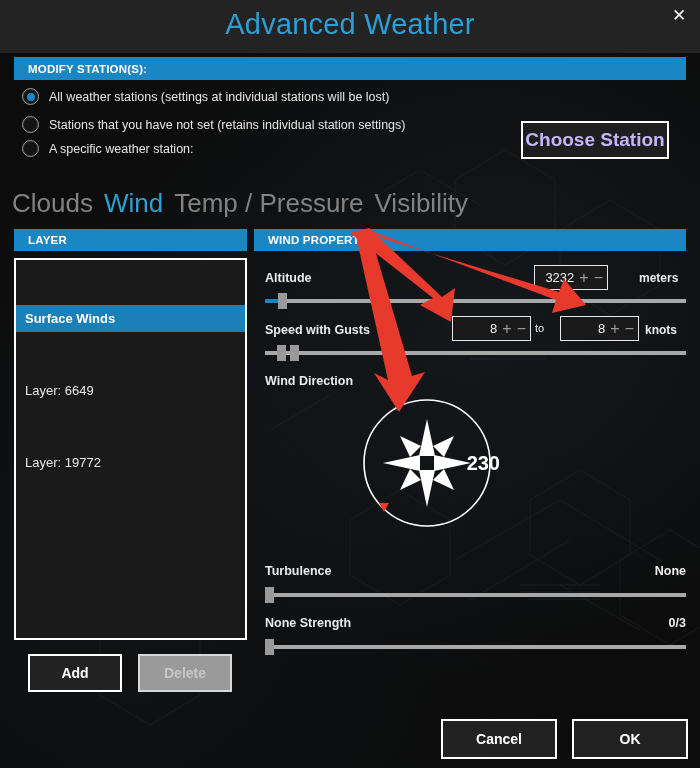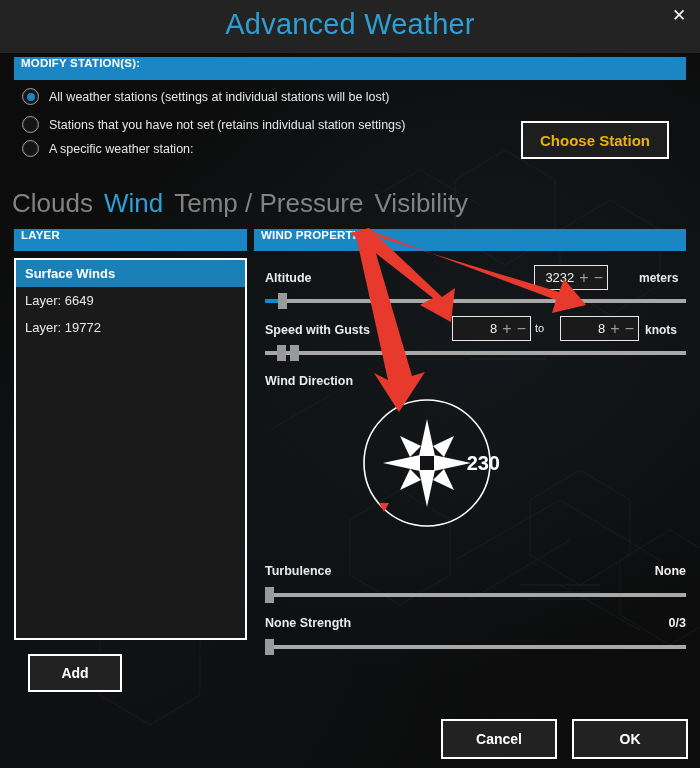--- a/index.html
+++ b/index.html
@@ -40,22 +40,22 @@
     color: #f0f0f0; font-size: 17px; line-height: 22px; text-align: center;
     cursor: pointer;
   }
 
   
   .blue-bar {
     background: #1b86c4;
     color: #ffffff;
     font-size: 11.5px; font-weight: bold;
     letter-spacing: .2px;
-    display: flex; align-items: flex-start;
-    padding-left: 7px;
+    display: flex; align-items: center;
+    padding-left: 14px;
   }
   #modify-bar {
     position: absolute; left: 14px; top: 57px;
     width: 672px; height: 23px;
   }
 
   
   .radio-row {
     position: absolute; left: 22px;
     display: flex; align-items: center;
@@ -80,21 +80,21 @@
   #radio-0 { top: 88px; }
   #radio-1 { top: 116px; }
   #radio-2 { top: 140px; }
 
   
   #choose-station {
     position: absolute; left: 521px; top: 121px;
     width: 148px; height: 38px;
     border: 2px solid #ffffff;
     background: #1e1e1e;
-    color: #eab308; font-size: 15px; font-weight: bold;
+    color: #c4b5fd; font-size: 19px; font-weight: bold;
     display: flex; align-items: center; justify-content: center;
     cursor: pointer;
   }
 
   
   #tabs {
     position: absolute; left: 12px; top: 188px;
     display: flex; align-items: baseline; gap: 11px;
   }
   .tab {
@@ -112,20 +112,21 @@
     width: 233px; height: 382px;
     border: 2px solid #ffffff;
     background: #1a1a1a;
     overflow: hidden;
   }
   .layer-item {
     height: 27px; display: flex; align-items: center;
     padding-left: 9px;
     color: #e8e8e8; font-size: 13px;
     cursor: pointer;
+    margin-top: 45px;
   }
   .layer-item.selected { background: #1b7fb8; font-weight: bold; color: #ffffff; }
 
   #add-btn, #delete-btn {
     position: absolute; top: 654px;
     width: 94px; height: 38px;
     border: 2px solid #ffffff;
     display: flex; align-items: center; justify-content: center;
     font-size: 14px; font-weight: bold;
     cursor: pointer;
@@ -247,20 +248,21 @@
     <span>LAYER</span>
   </div>
 
   <div id="layer-list">
     <div class="layer-item selected">Surface Winds</div>
     <div class="layer-item">Layer: 6649</div>
     <div class="layer-item">Layer: 19772</div>
   </div>
 
   <div id="add-btn">Add</div>
+  <div id="delete-btn">Delete</div>
 
   <div id="wind-bar" class="blue-bar">
     <span>WIND PROPERTIES</span>
   </div>
 
   <div class="prop-label" style="left:265px; top:271px;">Altitude</div>
   <div class="spinner" style="left:534px; top:265px; width:74px;">
     <span class="val">3232</span>
     <span class="pm">+</span>
     <span class="pm">−</span>

